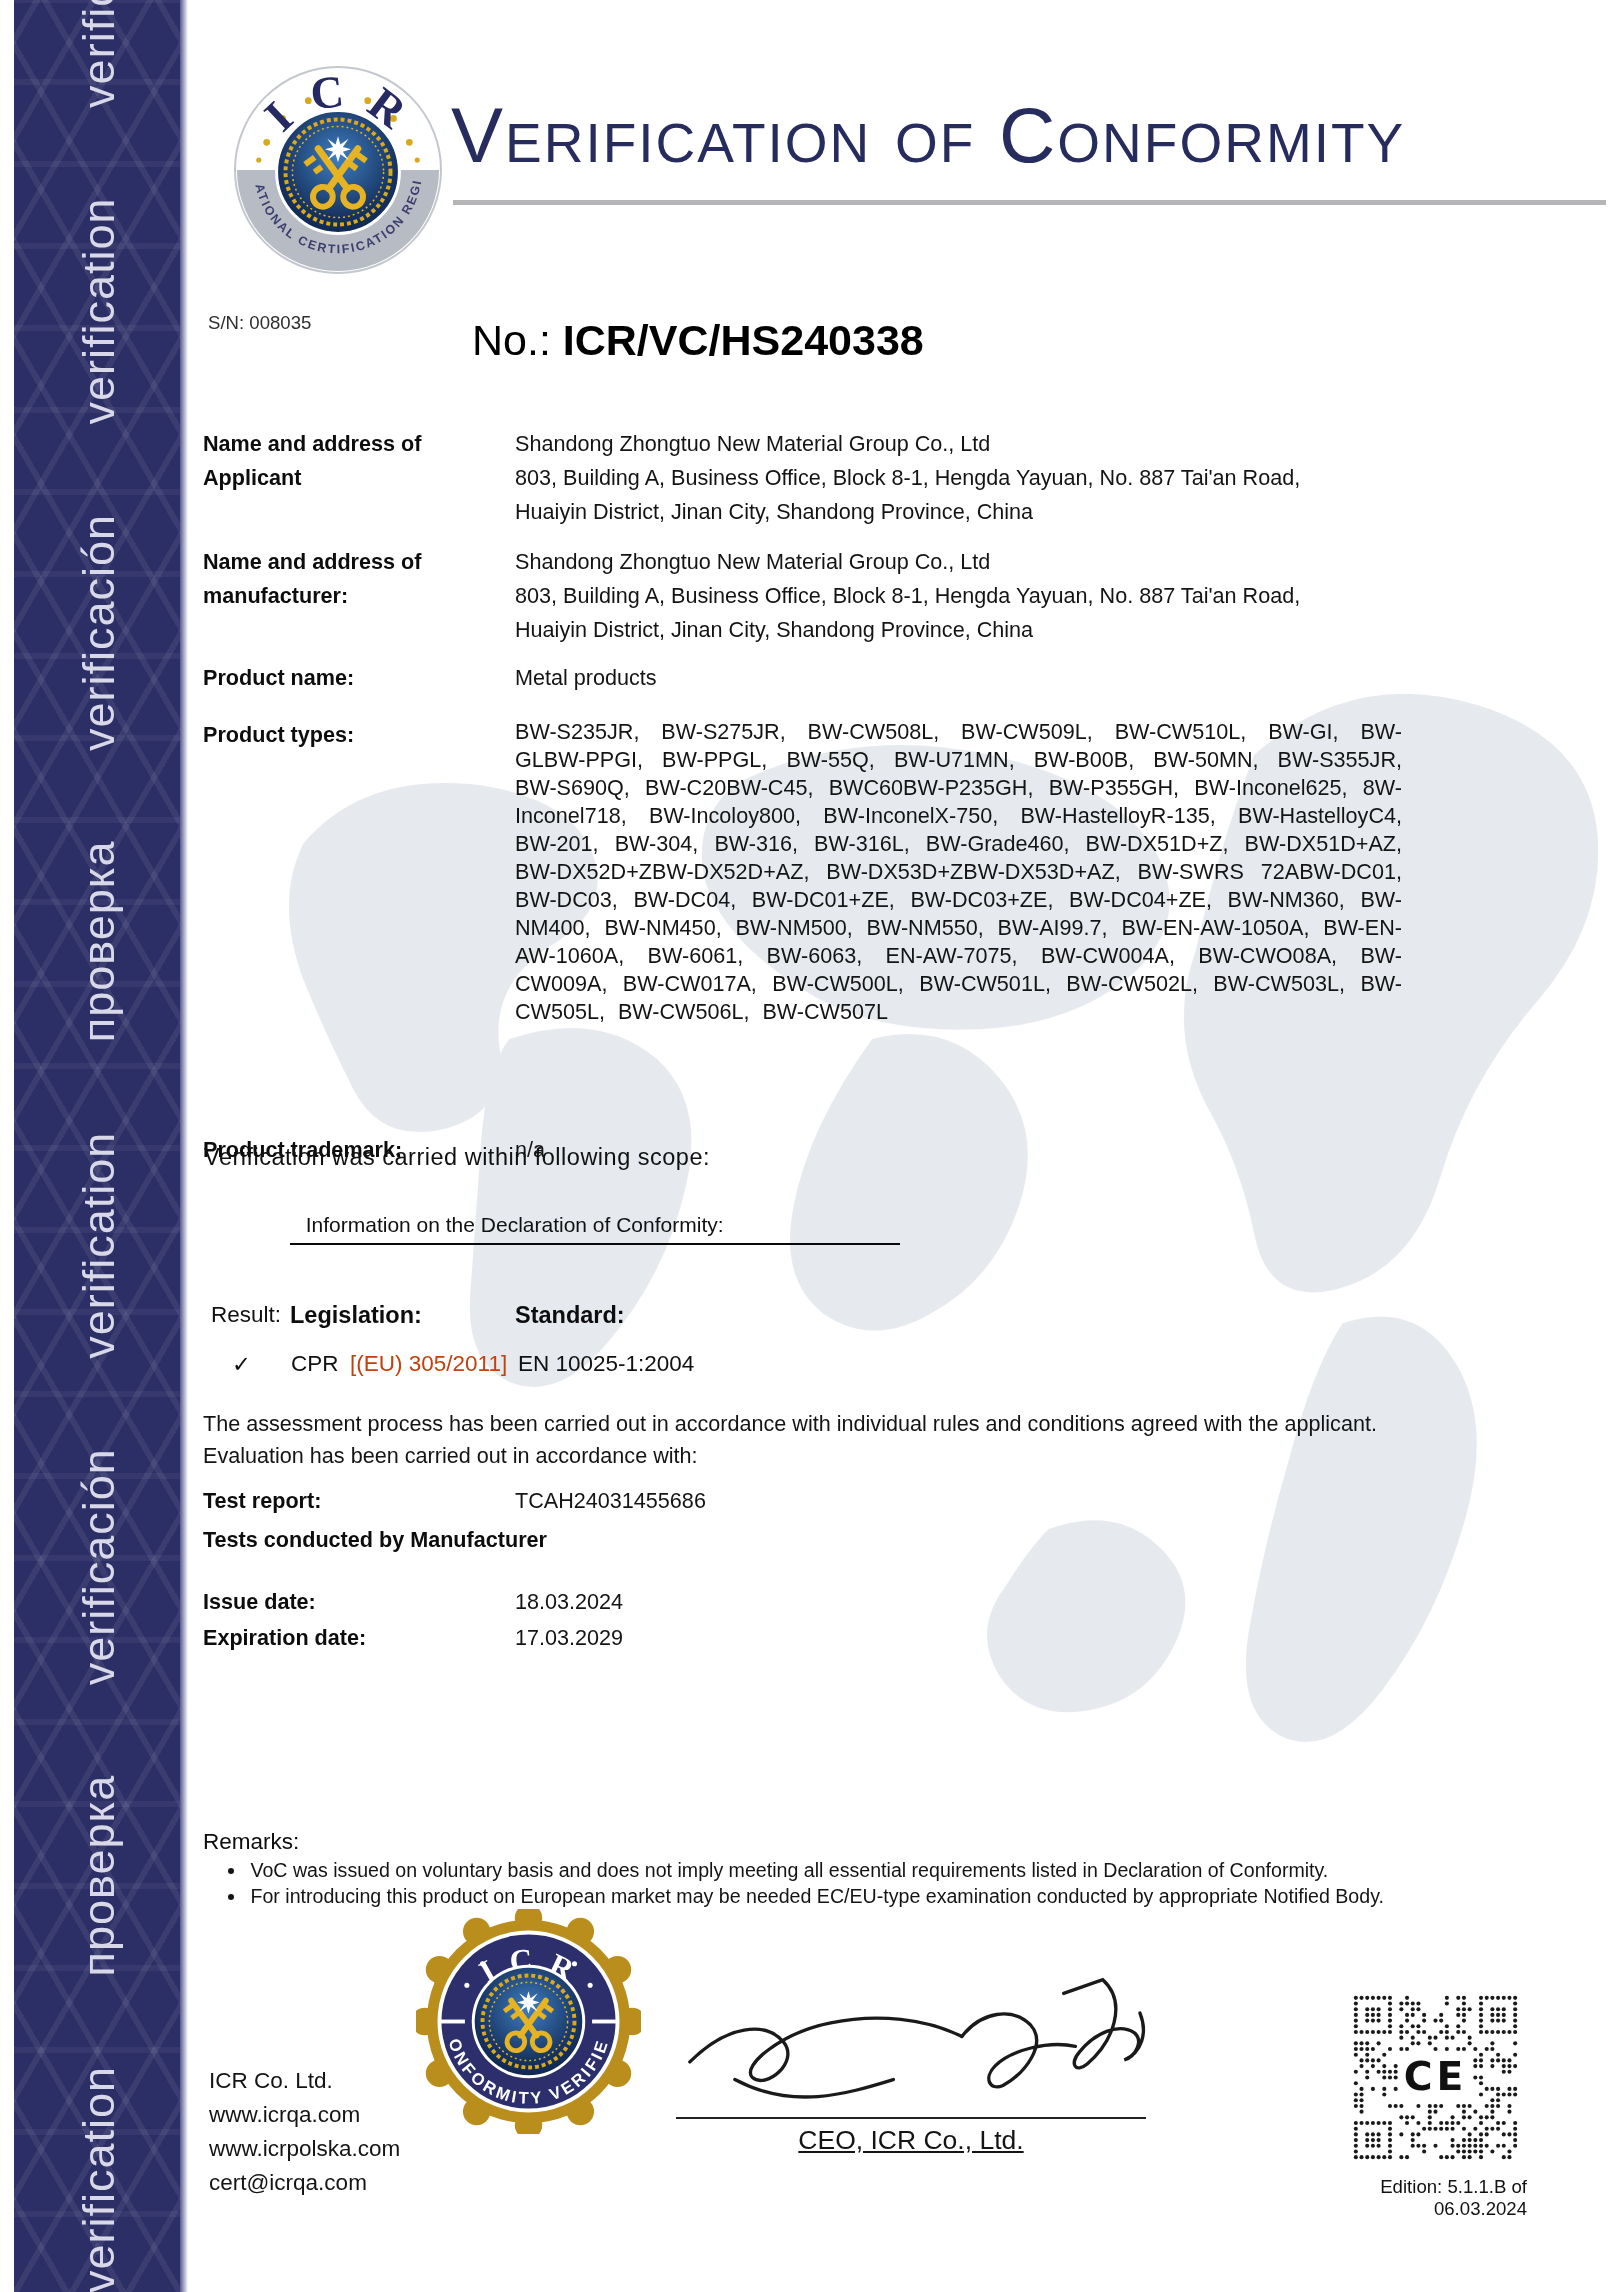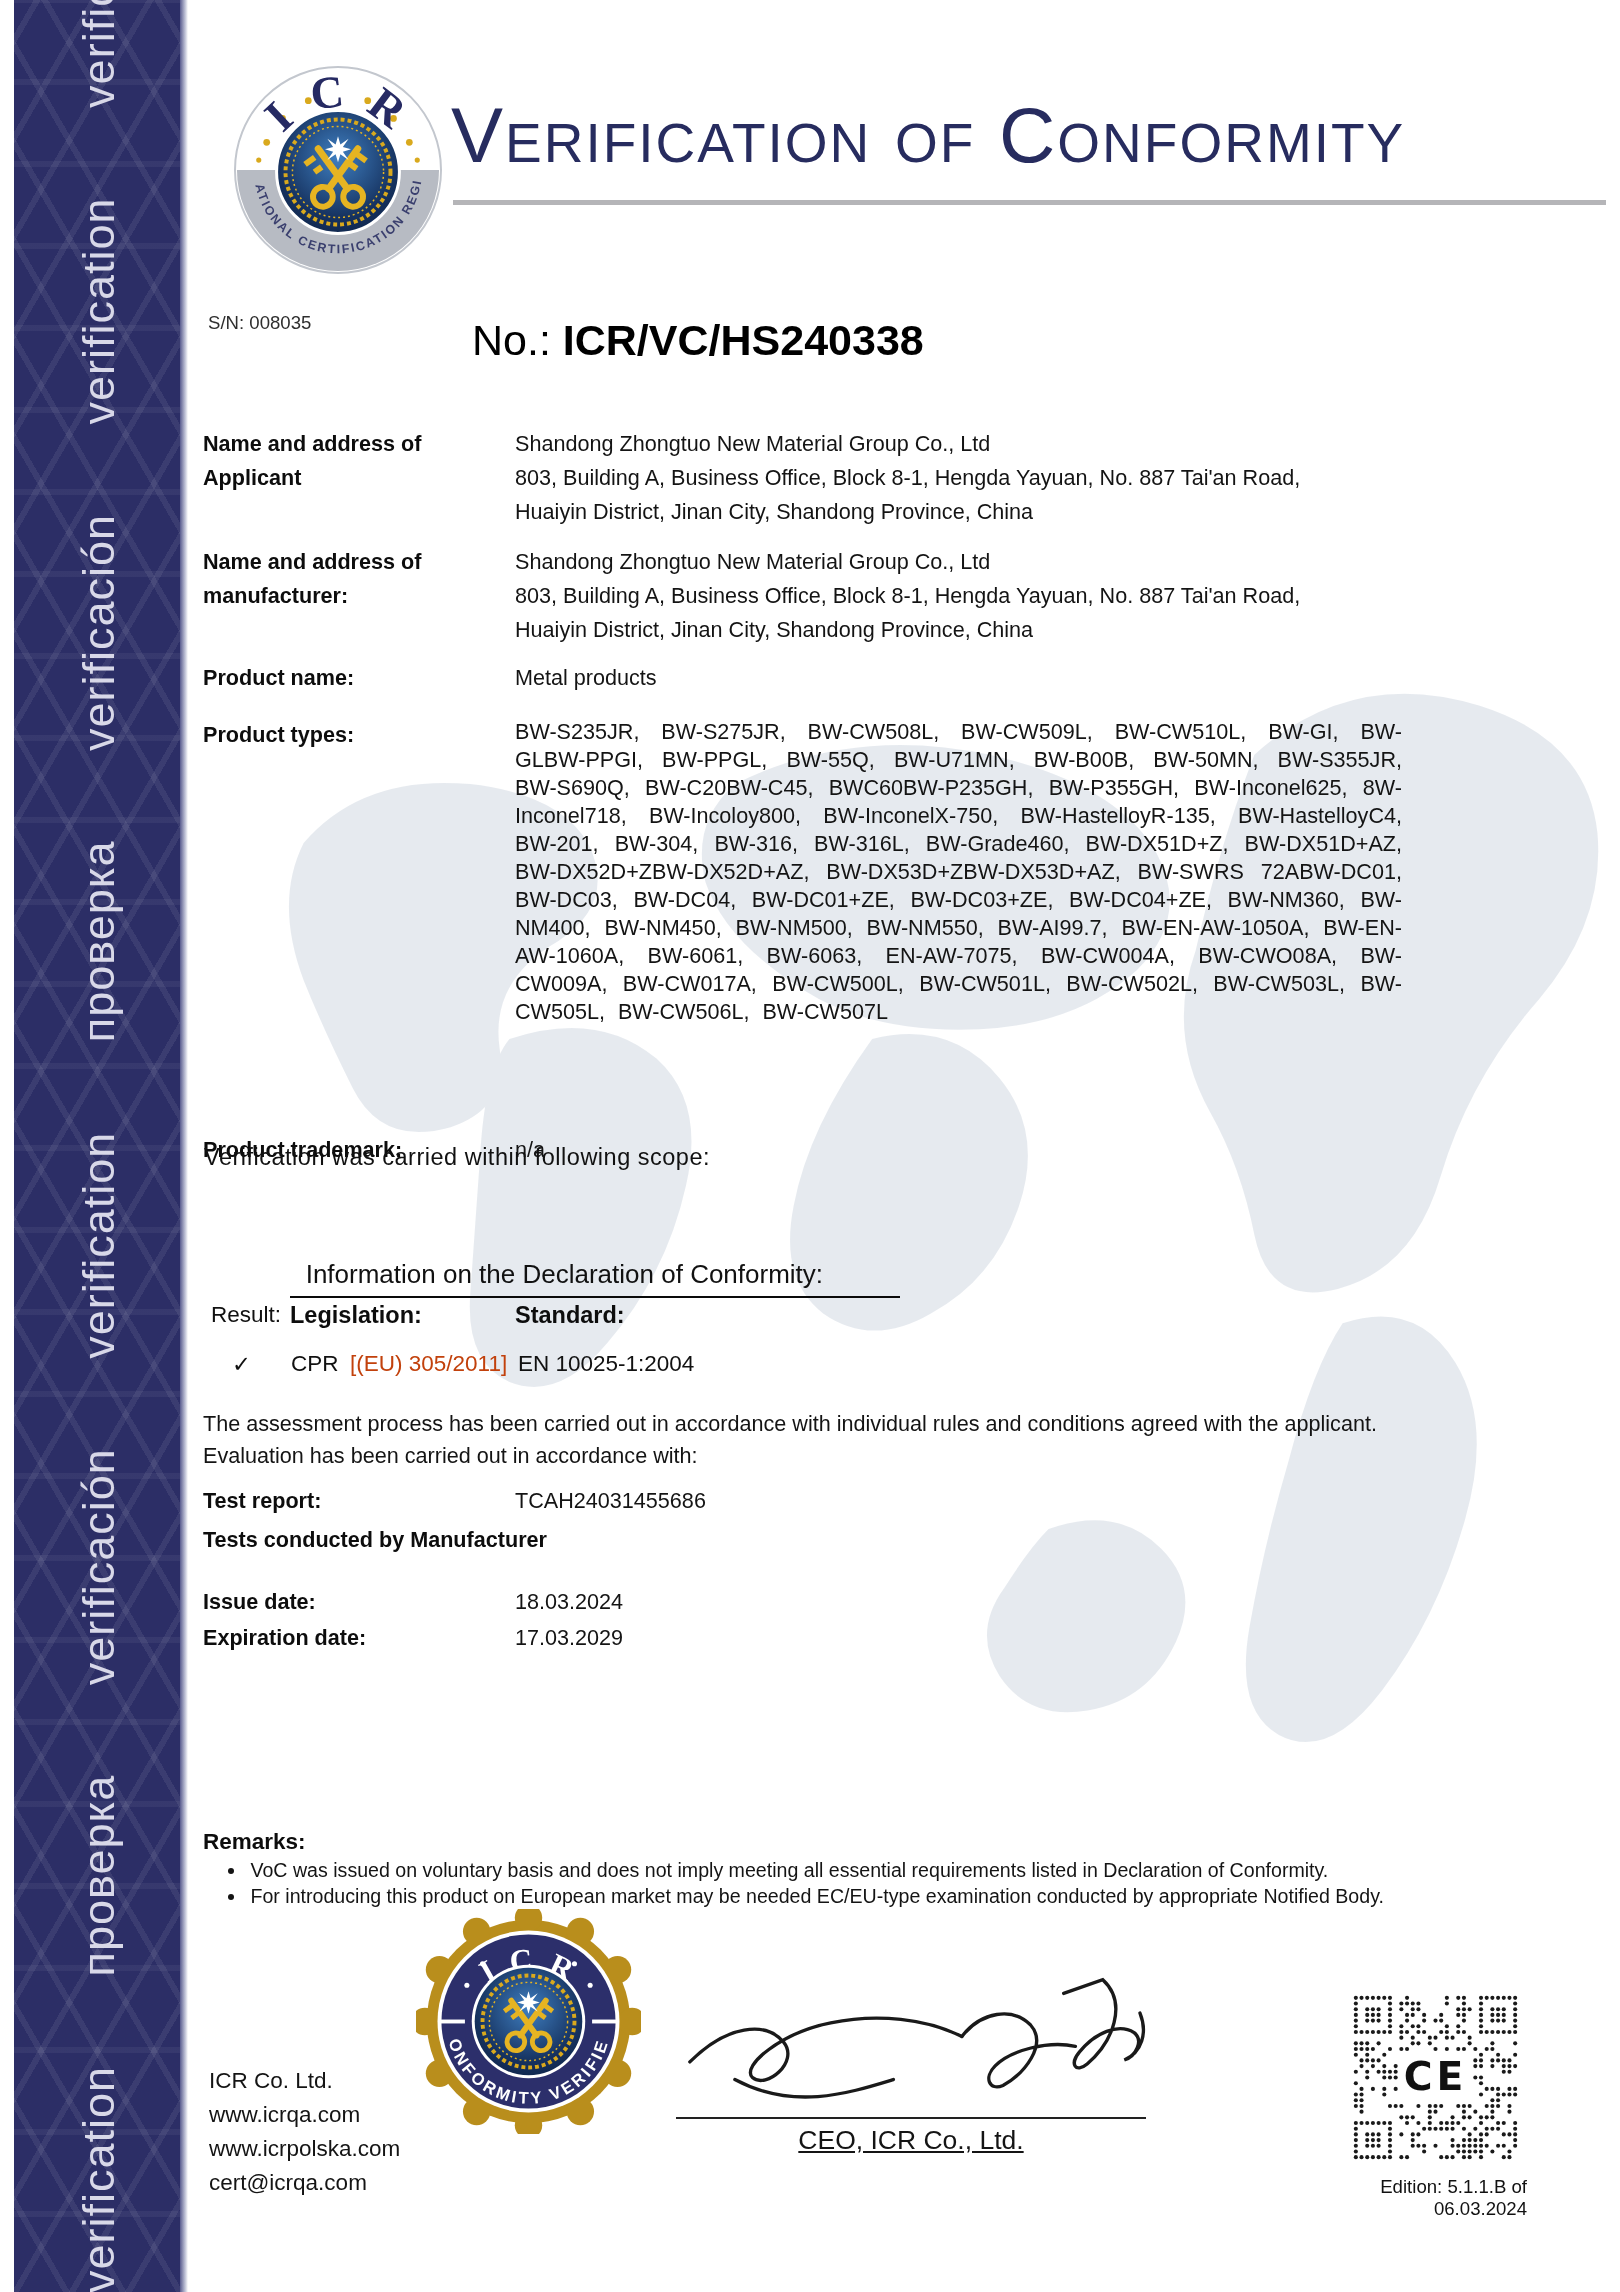--- a/index.html
+++ b/index.html
@@ -31,33 +31,33 @@
   .cert-no b{font-weight:bold;}
 
   
   .lbl{position:absolute;left:203px;width:255px;font-size:21.6px;font-weight:bold;line-height:34px;color:#0d0d0d;}
   .val{position:absolute;left:515px;font-size:21.6px;line-height:34px;white-space:nowrap;color:#141414;}
   .types-val{position:absolute;left:515px;top:718px;width:887px;font-size:21.6px;line-height:28px;
       text-align:justify;word-spacing:6.9px;color:#141414;}
 
   .scope-note{position:absolute;left:204px;top:1144px;font-size:23.5px;letter-spacing:0.5px;color:#111;}
 
-  .doc-heading{position:absolute;left:290px;top:1259px;width:594px;font-size:26px;color:#111;
+  .doc-heading{position:absolute;left:290px;top:1213px;width:594px;font-size:21px;color:#111;
       padding:0 0 5.9px 15.7px;border-bottom:2.9px solid #0a0a0a;}
   .result-label{position:absolute;left:211px;top:1302px;font-size:22.5px;color:#111;}
   .legislation-label{position:absolute;left:290px;top:1302px;font-size:23.5px;font-weight:bold;color:#0d0d0d;}
   .standard-label{position:absolute;left:515px;top:1302px;font-size:23.5px;font-weight:bold;color:#0d0d0d;}
   .check-mark{position:absolute;left:232px;top:1351px;font-size:22.5px;color:#111;}
   .row-legislation{position:absolute;left:291px;top:1351px;font-size:22.5px;color:#111;}
   .row-regulation{position:absolute;left:350px;top:1351px;font-size:22.5px;color:#c2410c;}
   .row-standard{position:absolute;left:518px;top:1351px;font-size:22.5px;color:#111;}
 
   .assessment{position:absolute;left:203px;top:1408px;width:1333px;font-size:21.6px;line-height:32px;color:#141414;}
 
-  .remarks-label{position:absolute;left:203px;top:1829px;font-size:22.5px;font-weight:bold;color:#0d0d0d;}
+  .remarks-label{position:absolute;left:203px;top:1829px;font-size:22.5px;font-weight:normal;color:#0d0d0d;}
   .remarks-list{position:absolute;left:225px;top:1858px;width:1304px;margin:0;padding:0 0 0 21.6px;
       font-size:19.6px;line-height:25.5px;color:#141414;}
   .remarks-list li{margin:0;padding-left:3.9px;}
 
   
   .badge{position:absolute;left:416px;top:1909px;width:225px;height:225px;}
   .footer-info{position:absolute;left:209px;top:2064px;font-size:22.5px;line-height:34px;color:#141414;}
   .signature-wrap{position:absolute;left:676px;top:1968px;width:470px;height:174px;}
   .signature-svg{position:absolute;left:0;top:0;width:470px;height:137px;}
   .sig-line{position:absolute;left:0;top:149px;width:470px;height:2px;background:#222;}

